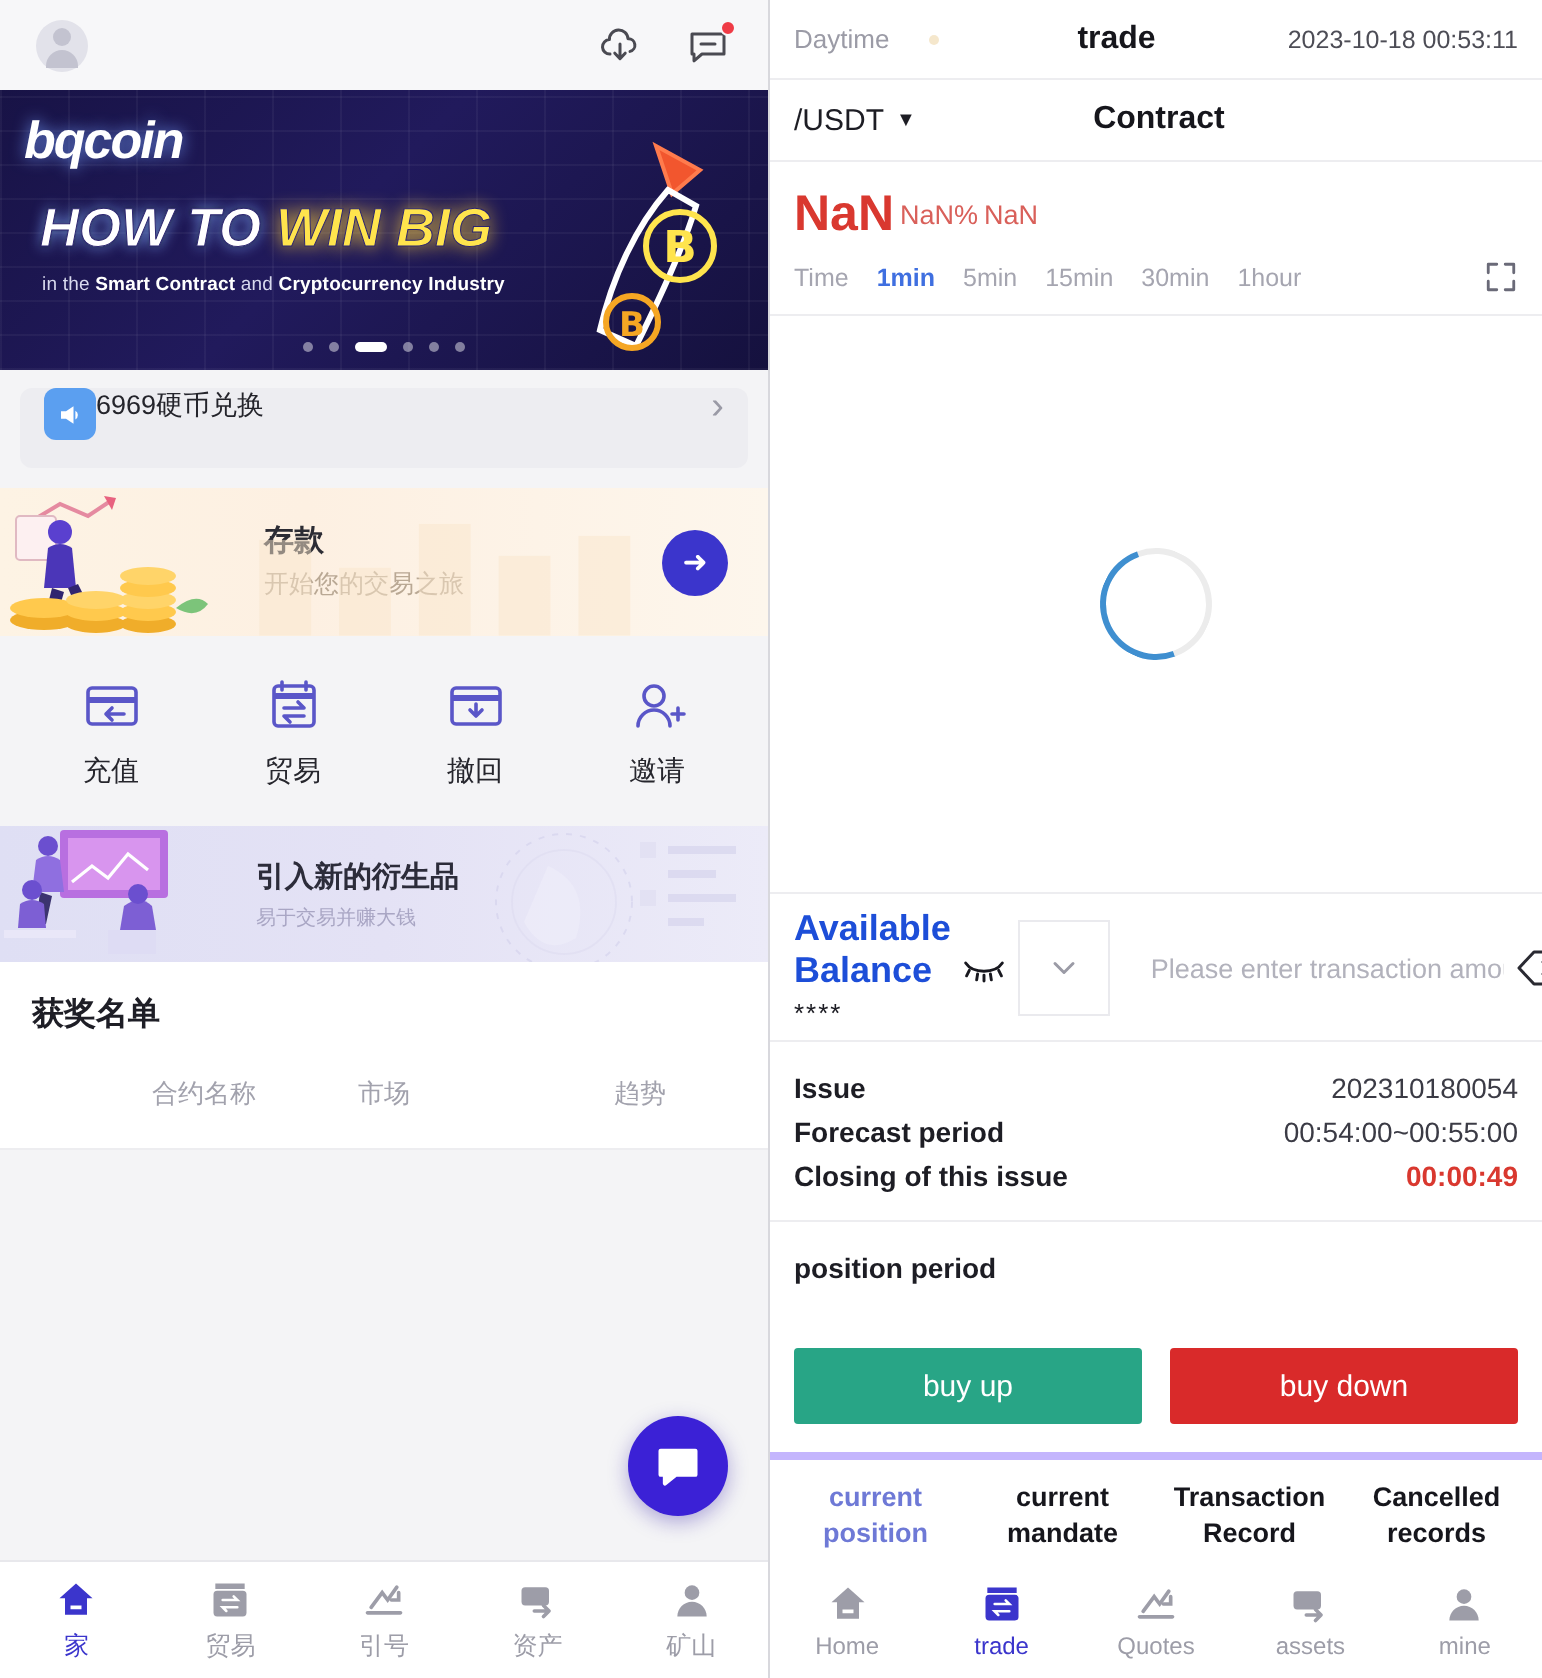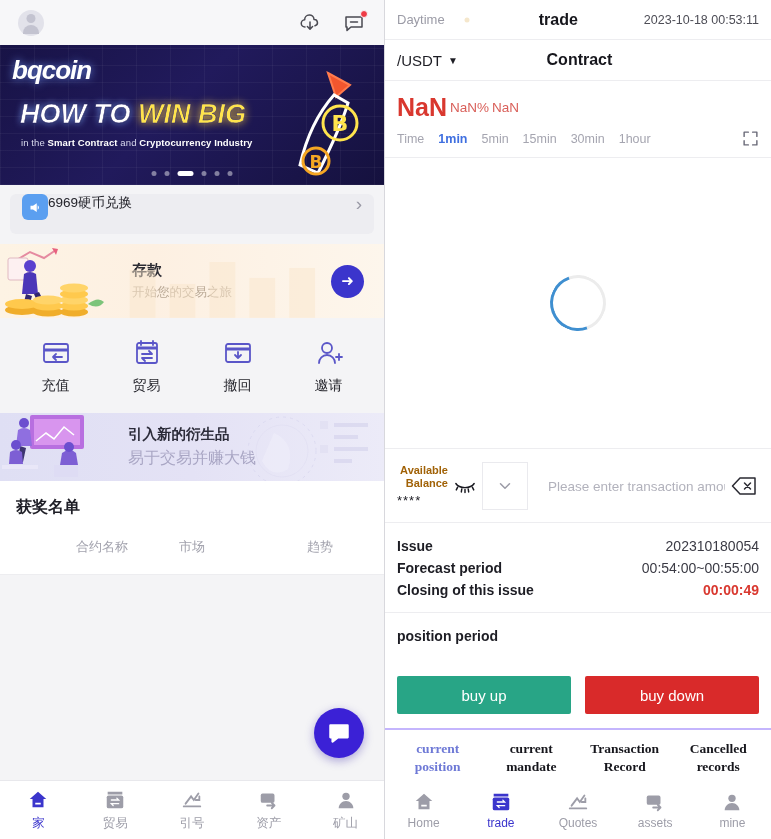--- a/index.html
+++ b/index.html
@@ -136,21 +136,21 @@
 
   
   .promo-deriv {
     height: 68px; position: relative; overflow: hidden;
     background: linear-gradient(90deg,#dfdff4 0%, #e4e2f5 50%, #ecebf8 100%);
     display: flex; align-items: center;
   }
   .deriv-art { width: 110px; height: 76px; flex: 0 0 110px; }
   .deriv-text { flex: 1; padding-left: 18px; }
   .deriv-title { font-size: 14.5px; font-weight: bold; color: #2c2c3a; }
-  .deriv-desc { font-size: 16px; color: #a9a6c4; margin-top: 4px; }
+  .deriv-desc { font-size: 10px; color: #a9a6c4; margin-top: 4px; }
   .deriv-deco { position: absolute; right: 0; top: 0; width: 150px; height: 76px; opacity: .5; }
 
   
   .winners { background: #fff; padding: 16px 0 0; flex: 1; }
   .win-title { font-size: 16px; font-weight: bold; color: #1e1e26; padding: 0 16px; }
   .win-cols {
     display: flex; padding: 20px 0 18px;
     font-size: 13px; color: #a2a2ad;
   }
   .win-cols span:nth-child(1) { flex: 1; text-align: right; }
@@ -225,21 +225,21 @@
     border-left-color: #3f8fd0;
     border-bottom-color: #3f8fd0;
     transform: rotate(25deg);
   }
 
   .bal-row {
     display: flex; align-items: center; padding: 10px 8px 10px 12px; gap: 6px;
     border-bottom: 1px solid #ededf0; height: 74px; flex: 0 0 74px;
   }
   .bal-left { width: 80px; }
-  .bal-lb { font-size: 11px; font-weight: bold; color: #a16207; line-height: 1.16; text-align: right; }
+  .bal-lb { font-size: 18px; font-weight: bold; color: #1d4ed8; line-height: 1.16; }
   .bal-val { font-size: 13px; color: #1d1d24; letter-spacing: 1px; margin-top: 3px; }
   .eye-ic { width: 22px; height: 16px; color: #18181f; flex: 0 0 22px; }
   .sel-box {
     width: 46px; height: 48px; border: 1px solid #eaeaee; background: #fff;
     display: flex; align-items: center; justify-content: center; flex: 0 0 46px;
   }
   .sel-box svg { width: 18px; height: 18px; color: #9b9ba6; }
   .amt-box {
     flex: 1; height: 48px; background: #fff; display: flex; align-items: center;
     padding: 0 6px 0 14px; gap: 6px; border-top: 1px solid #fff;
@@ -264,21 +264,21 @@
   .buy-row { display: flex; gap: 14px; padding: 4px 12px 14px; }
   .buy-btn {
     flex: 1; height: 38px; border: none; border-radius: 2px;
     color: #fff; font-size: 15px; font-family: "Liberation Sans", sans-serif;
     cursor: pointer;
   }
   .buy-up { background: #28a586; }
   .buy-down { background: #d92a2a; }
 
   .r-tabs {
-    display: flex; border-top: 2px solid #c4b5fd; padding: 10px 6px 6px; font-family: Liberation Serif, serif;
+    display: flex; border-top: 4px solid #c4b5fd; padding: 10px 6px 6px;
   }
   .r-tab {
     flex: 1; text-align: center; font-size: 13.5px; font-weight: bold;
     color: #16161c; line-height: 1.28;
   }
   .r-tab.active { color: #6e79d6; }
 
   .r-nav {
     height: 58px; flex: 0 0 58px; display: flex; align-items: center;
     background: #fff;

